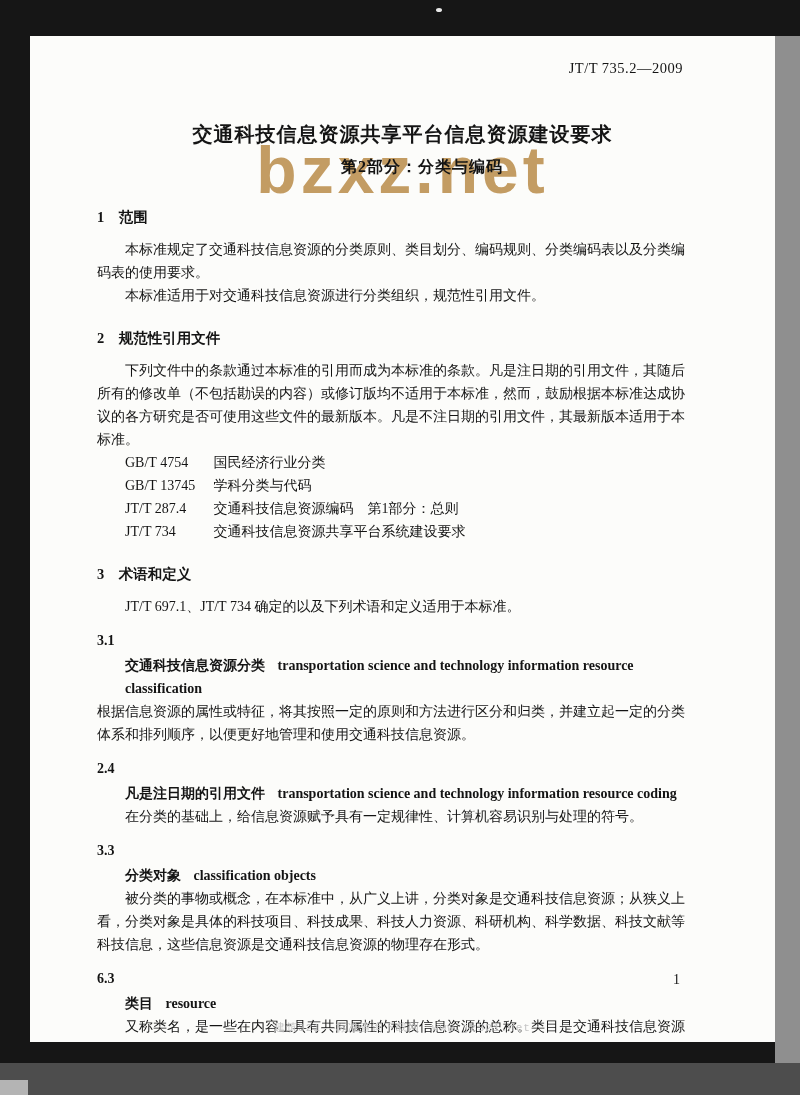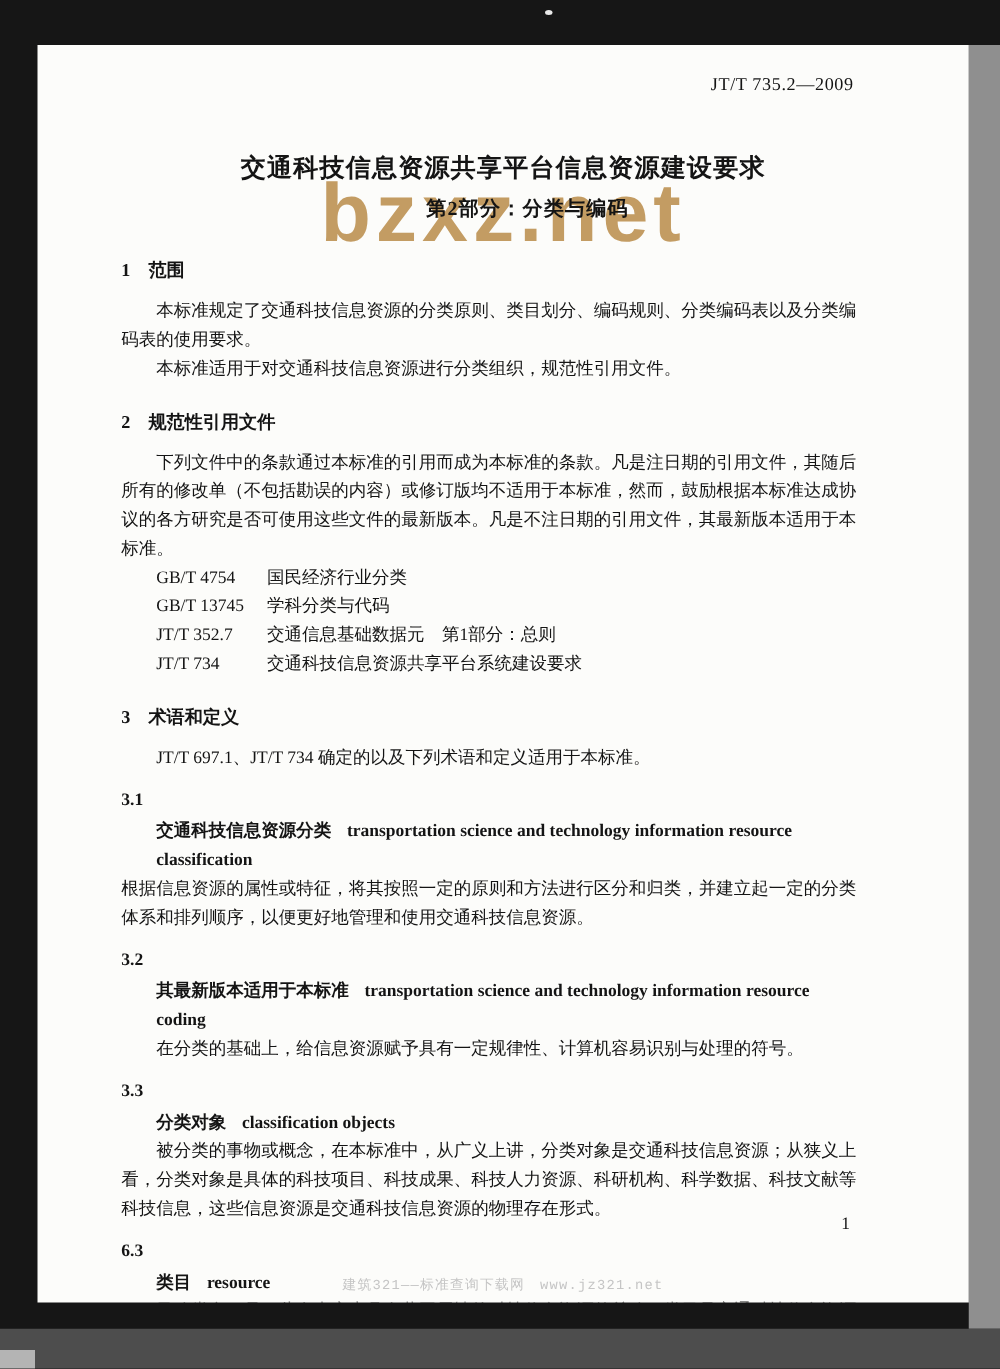--- a/index.html
+++ b/index.html
@@ -87,41 +87,41 @@
 
       <div class="ref-row">
         <span class="ref-code">GB/T 4754</span>
         <span class="ref-name">国民经济行业分类</span>
       </div>
       <div class="ref-row">
         <span class="ref-code">GB/T 13745</span>
         <span class="ref-name">学科分类与代码</span>
       </div>
       <div class="ref-row">
-        <span class="ref-code">JT/T 352.7</span>
-        <span class="ref-name">交通信息基础数据元　第1部分：总则</span>
+        <span class="ref-code">JT/T 287.4</span>
+        <span class="ref-name">交通科技信息资源编码　第1部分：总则</span>
       </div>
       <div class="ref-row">
         <span class="ref-code">JT/T 734</span>
         <span class="ref-name">交通科技信息资源共享平台系统建设要求</span>
       </div>
 
       <h2 class="sec">3　术语和定义</h2>
       <p class="para">JT/T 697.1、JT/T 734 确定的以及下列术语和定义适用于本标准。</p>
 
       <div class="term-num">3.1</div>
       <p class="term-head">
         <span class="term-cn">交通科技信息资源分类</span>
         <span class="term-en">transportation science and technology information resource classification</span>
       </p>
       <p class="def">根据信息资源的属性或特征，将其按照一定的原则和方法进行区分和归类，并建立起一定的分类体系和排列顺序，以便更好地管理和使用交通科技信息资源。</p>
 
-      <div class="term-num">3.2</div>
+      <div class="term-num">2.4</div>
       <p class="term-head">
-        <span class="term-cn">其最新版本适用于本标准</span>
+        <span class="term-cn">凡是注日期的引用文件</span>
         <span class="term-en">transportation science and technology information resource coding</span>
       </p>
       <p class="def ind">在分类的基础上，给信息资源赋予具有一定规律性、计算机容易识别与处理的符号。</p>
 
       <div class="term-num">3.3</div>
       <p class="term-head">
         <span class="term-cn">分类对象</span>
         <span class="term-en">classification objects</span>
       </p>
       <p class="def ind">被分类的事物或概念，在本标准中，从广义上讲，分类对象是交通科技信息资源；从狭义上看，分类对象是具体的科技项目、科技成果、科技人力资源、科研机构、科学数据、科技文献等科技信息，这些信息资源是交通科技信息资源的物理存在形式。</p>

